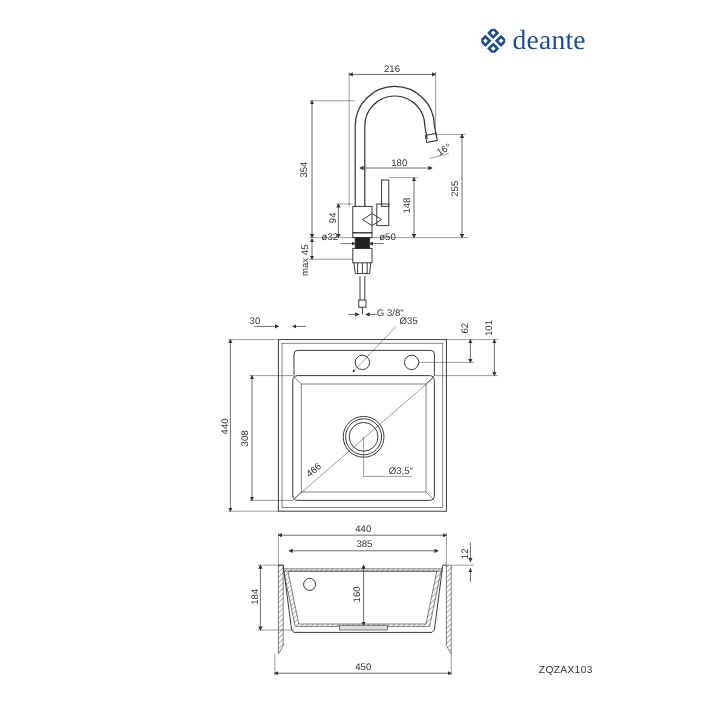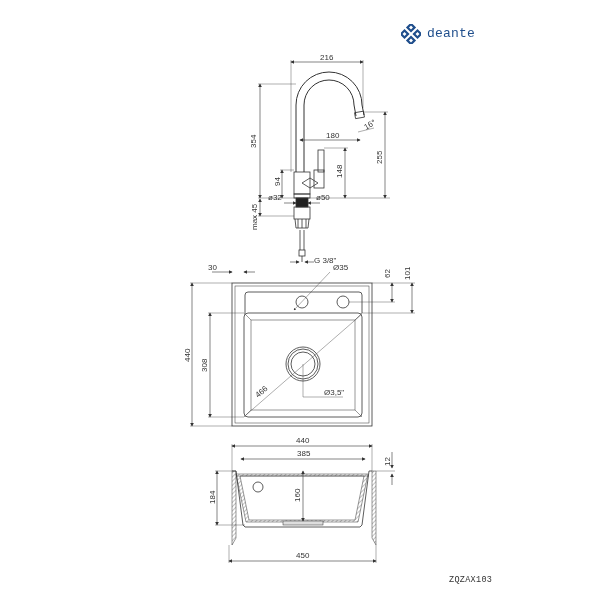--- a/index.html
+++ b/index.html
@@ -1,22 +1,22 @@
 <!DOCTYPE html>
 <html><head>
 <meta charset="utf-8">
 <style>
   html, body { margin:0; padding:0; background:#ffffff; }
   body { width:600px; height:600px; position:relative; overflow:hidden; font-family:"Liberation Sans", sans-serif; }
   .logo { position:absolute; left:401px; top:24px; display:flex; align-items:center; gap:6px; }
   .logo-mark { width:20px; height:20px; }
-  .logo-text { font-family:Liberation Mono, monospace; font-size:13px; color:#1f4e8c; letter-spacing:0.2px; line-height:20px; }
+  .logo-text { font-family:Liberation Serif, serif; font-size:23px; color:#1f4e8c; letter-spacing:0.2px; line-height:20px; }
   svg.drawing { position:absolute; left:0; top:0; }
   .dim { font-family:"Liberation Sans", sans-serif; font-size:8px; fill:#333; }
-  .code { position:absolute; left:449px; top:575px; font-size:8.5px; color:#333; letter-spacing:0.3px;font-family:Liberation Mono, monospace; }
+  .code { position:absolute; left:449px; top:553px; font-size:8.5px; color:#333; letter-spacing:0.3px; }
 </style>
 </head>
 <body>
 
 <div class="logo">
   <svg class="logo-mark" viewBox="0 0 20 20">
     <g fill="none" stroke="#1f4e8c" stroke-width="2.2">
       <rect x="7.5" y="1" width="5" height="5" transform="rotate(45 10 3.5)"></rect>
       <rect x="1" y="7.5" width="5" height="5" transform="rotate(45 3.5 10)"></rect>
       <rect x="14" y="7.5" width="5" height="5" transform="rotate(45 16.5 10)"></rect>

